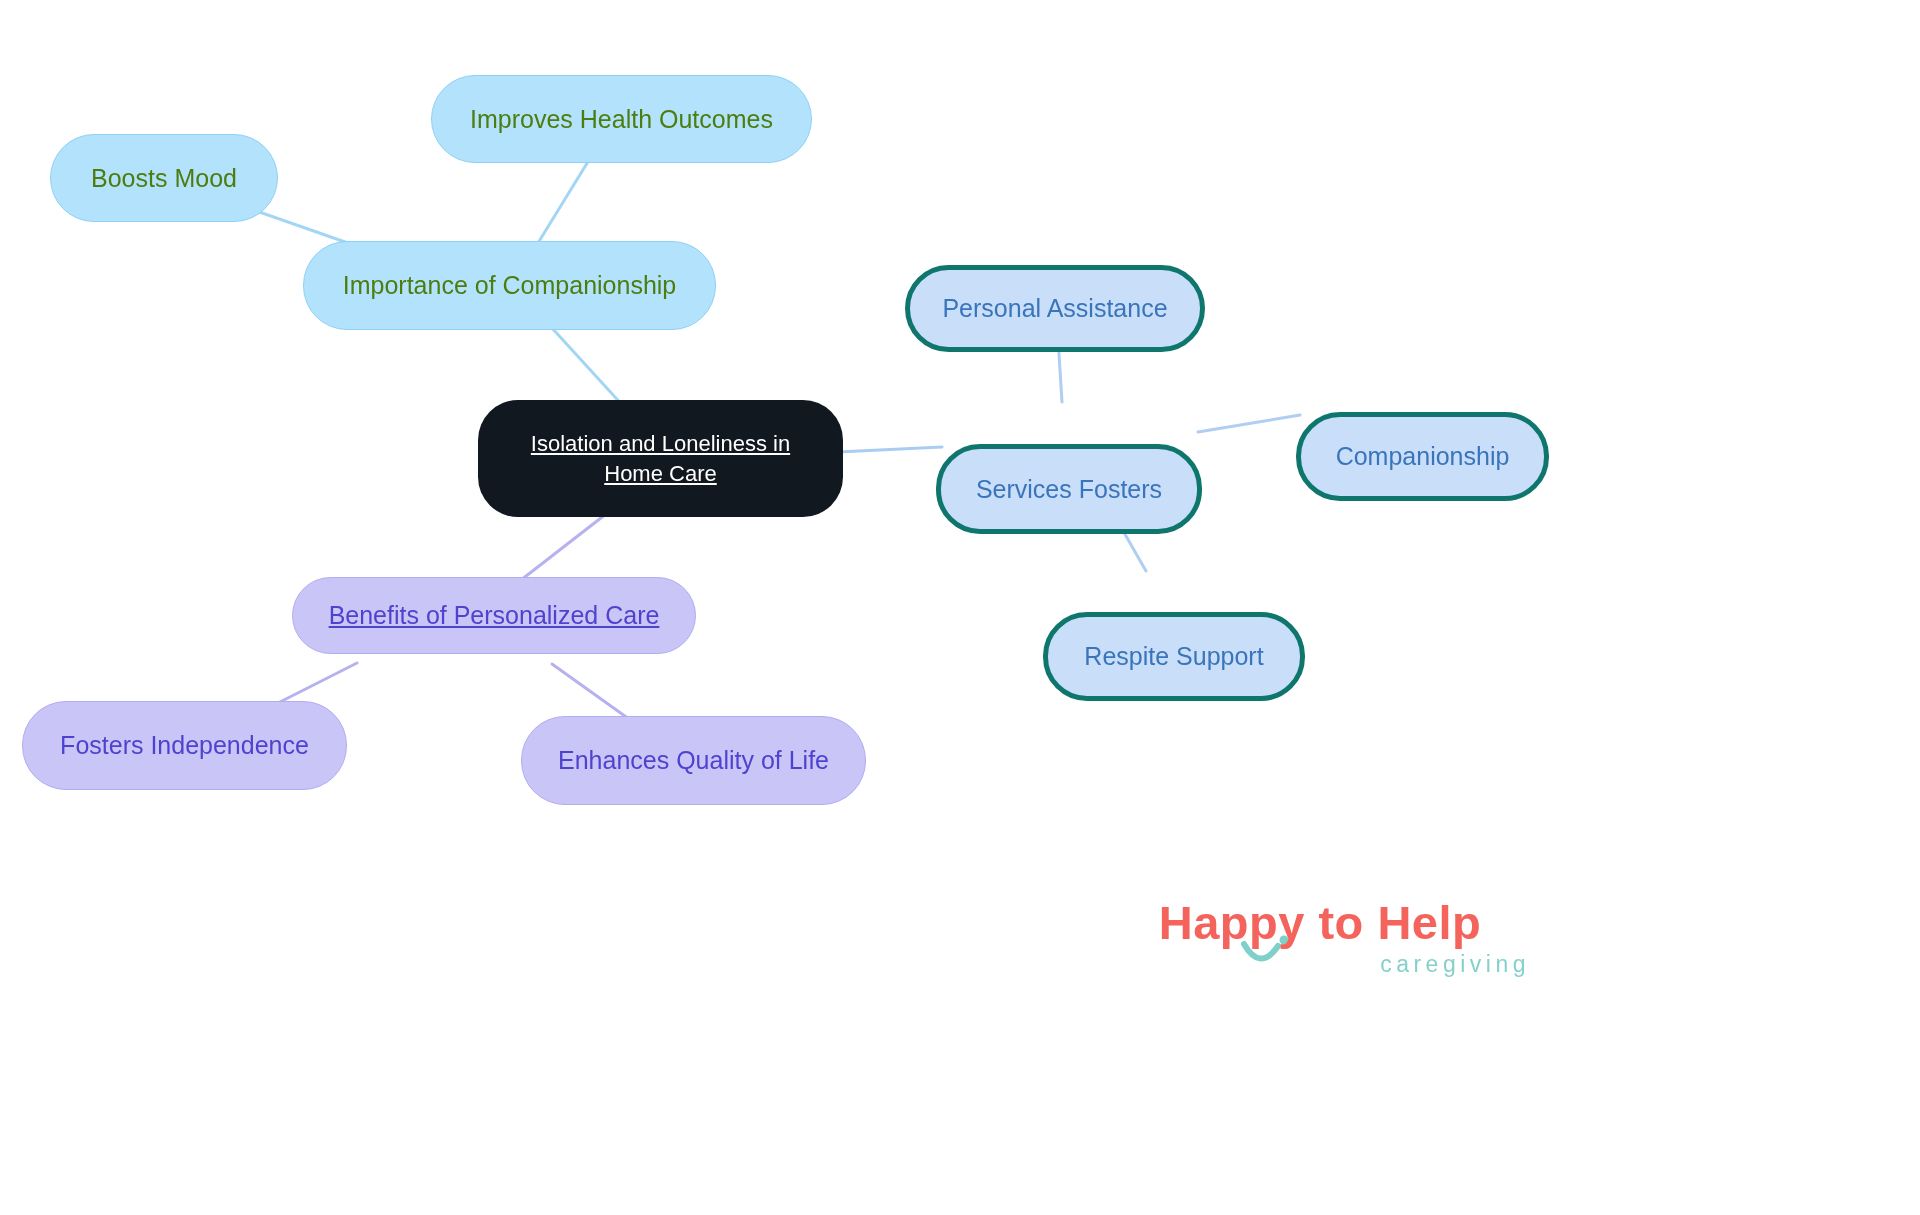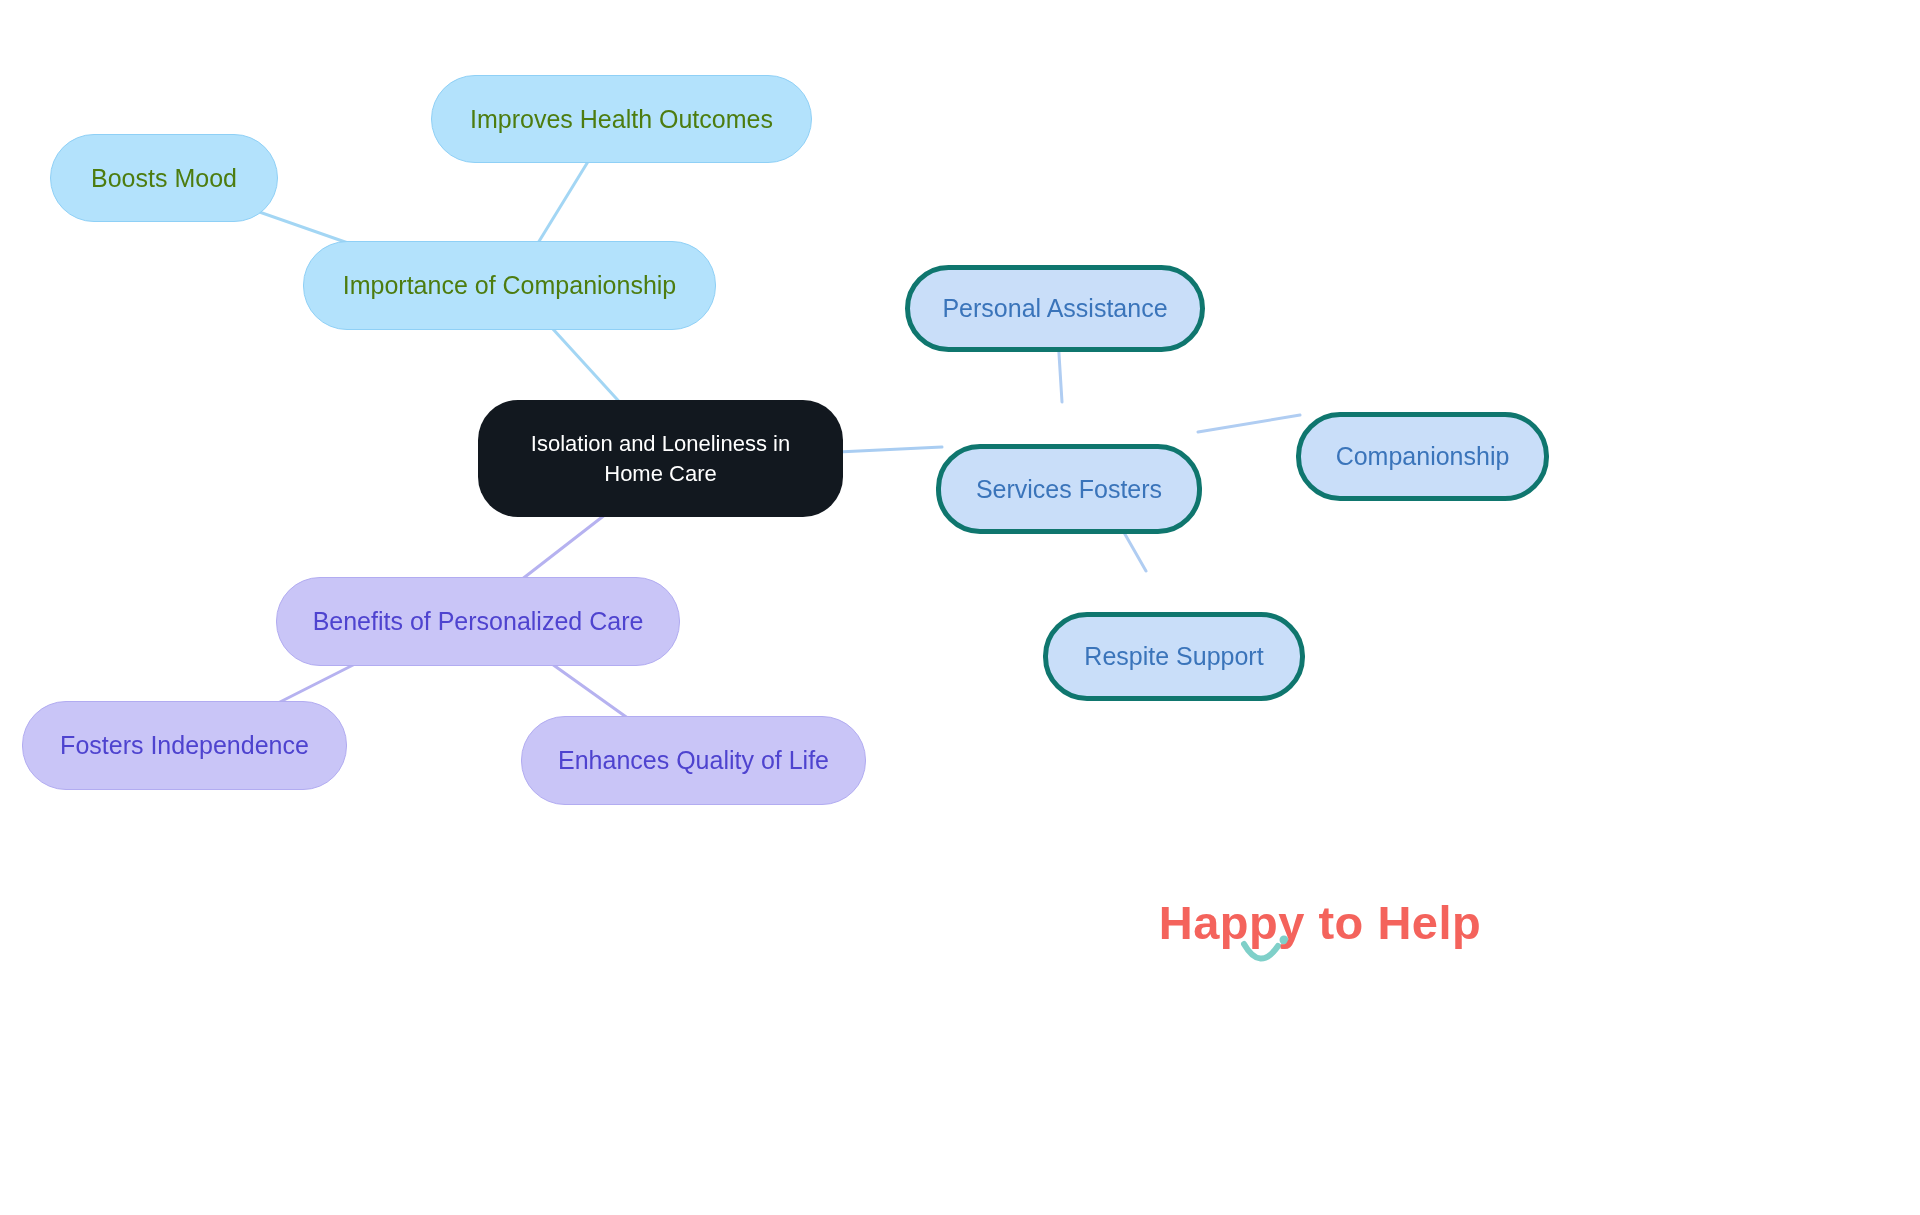--- a/index.html
+++ b/index.html
@@ -71,31 +71,32 @@
   <div class="node blue" style="left:50px; top:134px; width:228px; height:88px;">Boosts Mood</div>
 
   <div class="node blue" style="left:303px; top:241px; width:413px; height:89px;">Importance of Companionship</div>
 
   <div class="node peri" style="left:905px; top:221px; width:300px; height:87px;">Personal Assistance</div>
 
   <div class="node peri" style="left:1296px; top:368px; width:253px; height:89px;">Companionship</div>
 
   <div class="node peri" style="left:936px; top:400px; width:266px; height:90px;">Services Fosters</div>
 
-  <div class="node central" style="left:478px; top:400px; width:365px; height:117px;">Isolation and Loneliness in Home Care</div>
+  <div class="node central" style="left:478px; top:400px; width:365px; height:117px;text-decoration:underline;">Isolation and Loneliness in Home Care</div>
 
   <div class="node peri" style="left:1043px; top:568px; width:262px; height:89px;">Respite Support</div>
 
-  <div class="node purple" style="left:276px; top:577px; width:404px; height:89px;">Benefits of Personalized Care</div>
+  <div class="node purple" style="left:292px; top:577px; width:404px; height:77px;text-decoration:underline;">Benefits of Personalized Care</div>
 
   <div class="node purple" style="left:22px; top:701px; width:325px; height:89px;">Fosters Independence</div>
 
   <div class="node purple" style="left:521px; top:716px; width:345px; height:89px;">Enhances Quality of Life</div>
 
   <div class="logo">
     <svg class="smile" width="52" height="50" viewBox="0 0 52 50">
       <path d="M4 16 Q 20 44 38 18" fill="none" stroke="#7fd0c9" stroke-width="6" stroke-linecap="round"></path>
       <circle cx="44" cy="12" r="4.5" fill="#7fd0c9"></circle>
     </svg>
     <div class="brand">Happy to Help</div>
+    <div class="tagline">caregiving</div>
   </div>
 
 </div>
 
 </body></html>

